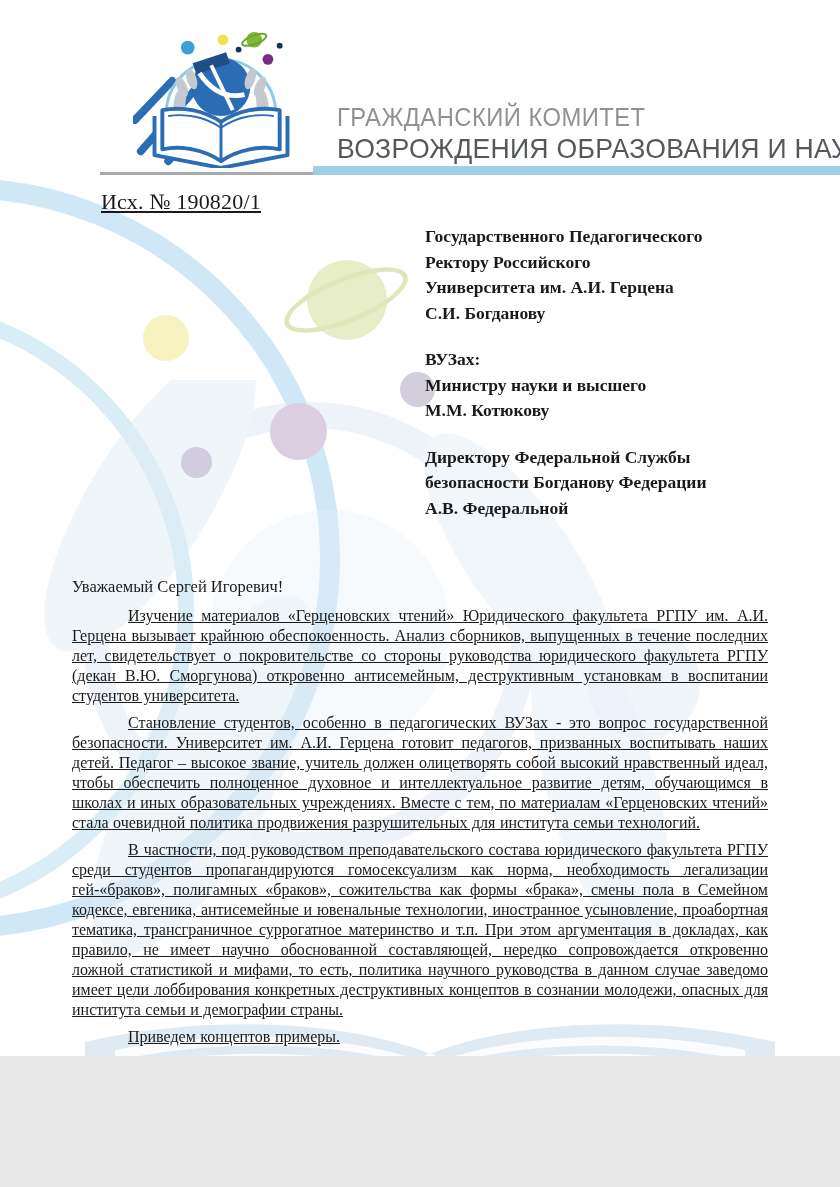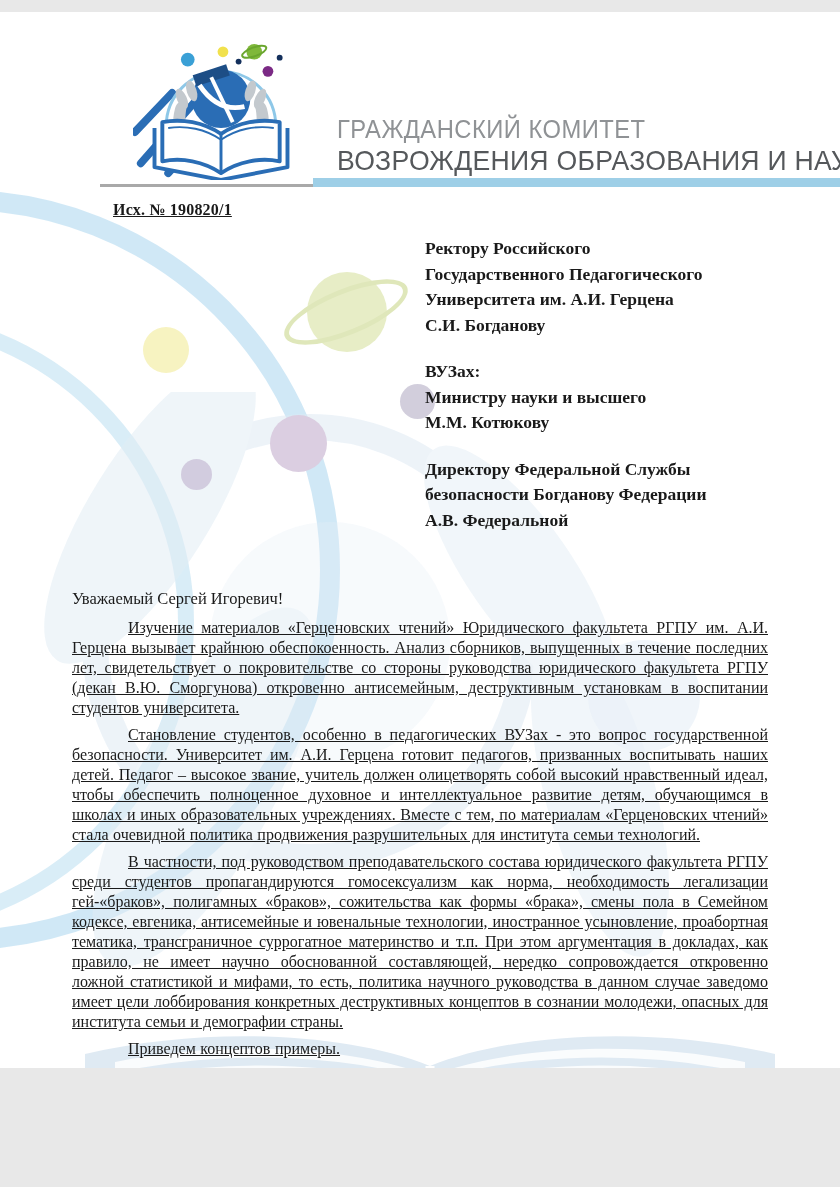--- a/index.html
+++ b/index.html
@@ -1,17 +1,17 @@
 <!DOCTYPE html>
 <html lang="ru"><head>
 <meta charset="utf-8">
 <style>
   html,body{margin:0;padding:0;background:#e8e8e8;}
   .page{position:relative;width:840px;height:1056px;background:#ffffff;overflow:hidden;
-        font-family:"Liberation Serif","DejaVu Serif",serif;color:#1a1a1a;margin:12px auto;}
+        font-family:"Liberation Serif","DejaVu Serif",serif;color:#1a1a1a;margin:0 auto;}
   
   .wm{position:absolute;inset:0;z-index:0;pointer-events:none;}
   .arc{position:absolute;border-radius:50%;box-sizing:border-box;}
   .arc1{left:-420px;top:178px;width:760px;height:760px;border:20px solid rgba(170,214,238,.55);}
   .arc2{left:-430px;top:298px;width:624px;height:624px;border:16px solid rgba(170,214,238,.45);}
   .dot{position:absolute;border-radius:50%;}
   .planet{left:307px;top:260px;width:80px;height:80px;background:#e7edc6;}
   .planet-ring{position:absolute;left:280px;top:277px;width:132px;height:46px;border:5px solid #dfe7ba;
                border-radius:50%;transform:rotate(-22deg);box-sizing:border-box;}
   .c-yellow{left:143px;top:315px;width:46px;height:46px;background:#f7f3c1;}
@@ -23,21 +23,21 @@
   .bigbook{position:absolute;left:45px;top:1012px;width:770px;height:175px;}
   
   .logo{position:absolute;left:133px;top:26px;width:176px;height:142px;z-index:2;}
   .org{position:absolute;left:337px;top:103px;z-index:2;font-family:"Liberation Sans","DejaVu Sans",sans-serif;
        transform:scaleX(.95);transform-origin:left top;white-space:nowrap;}
   .org1{font-size:25px;letter-spacing:.5px;color:#8f9295;}
   .org2{font-size:28px;font-weight:500;letter-spacing:.3px;color:#55585b;margin-top:1px;}
   .rule-gray{position:absolute;left:100px;top:172px;width:213px;height:3px;background:#a9a9a9;z-index:2;}
   .rule-blue{position:absolute;left:313px;top:166px;width:527px;height:9px;background:#9ecfe7;z-index:2;}
   
-  .ref{position:absolute;left:113px;top:189px;z-index:2;font-weight:bold;font-size:16px;
+  .ref{position:absolute;left:101px;top:189px;z-index:2;font-weight:normal;font-size:22px;
        text-decoration:underline;letter-spacing:.2px;}
   .recipients{position:absolute;left:425px;top:224px;width:400px;z-index:2;font-weight:bold;
               font-size:17.5px;line-height:25.5px;}
   .rcp{margin:0 0 21px 0;}
   .body{position:absolute;left:72px;top:577px;width:696px;z-index:2;font-size:16px;line-height:20px;}
   .salutation{text-align:left;font-size:16.5px;margin:0 0 9px 0;}
   .para{margin:0 0 7px 0;text-align:justify;text-indent:56px;word-spacing:.5px;text-decoration:underline;}
   
   .foot{position:absolute;right:10px;top:1086px;z-index:2;text-align:right;color:#a3a3a3;
         font-family:"Liberation Sans","DejaVu Sans",sans-serif;font-size:19px;line-height:21px;
@@ -120,22 +120,22 @@
     <div class="org1">ГРАЖДАНСКИЙ КОМИТЕТ</div>
     <div class="org2">ВОЗРОЖДЕНИЯ ОБРАЗОВАНИЯ И НАУКИ</div>
   </div>
   <div class="rule-gray"></div>
   <div class="rule-blue"></div>
 
   <div class="ref">Исх. № 190820/1</div>
 
   <div class="recipients">
     <div class="rcp">
+      <div>Государственного Педагогического</div>
       <div>Ректору Российского</div>
-      <div>Государственного Педагогического</div>
       <div>Университета им. А.И. Герцена</div>
       <div>С.И. Богданову</div>
     </div>
     <div class="rcp">
       <div>ВУЗах:</div>
       <div>Министру науки и высшего</div>
       <div>М.М. Котюкову</div>
     </div>
     <div class="rcp">
       <div>Директору Федеральной Службы</div>

